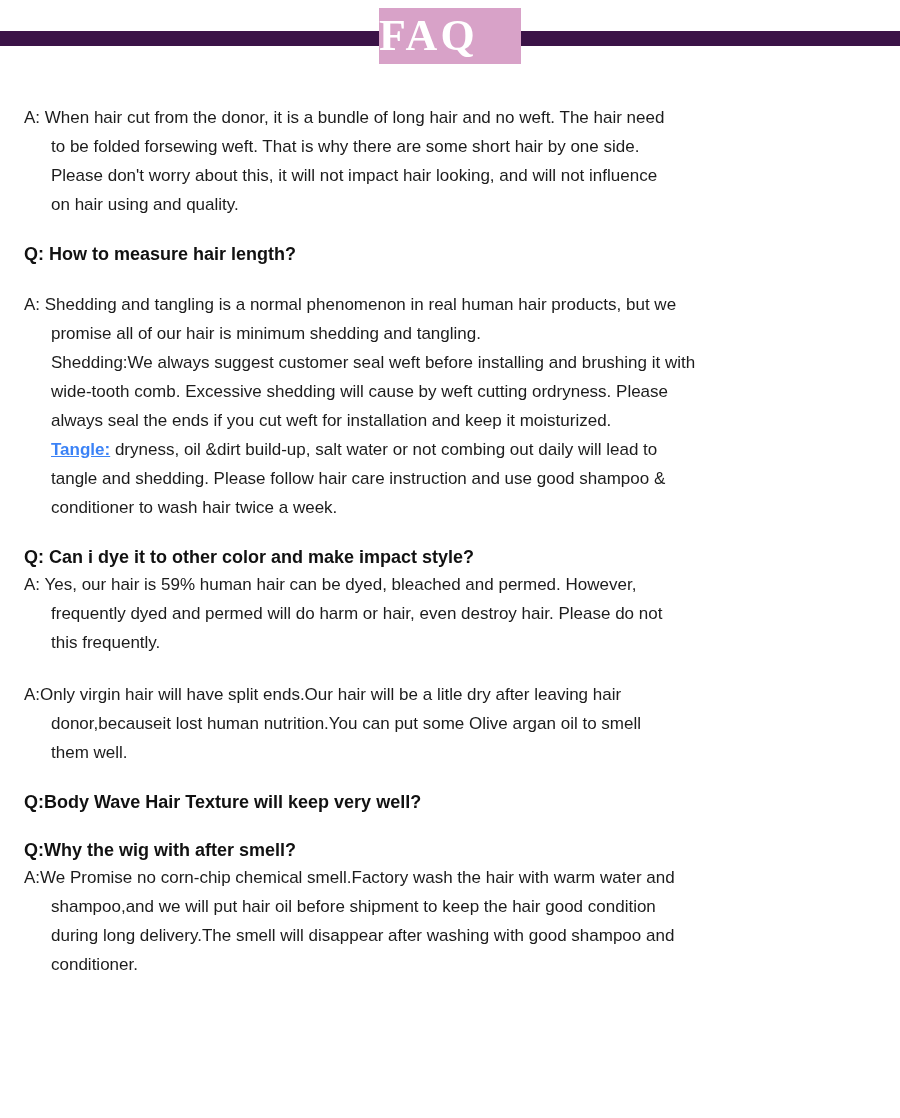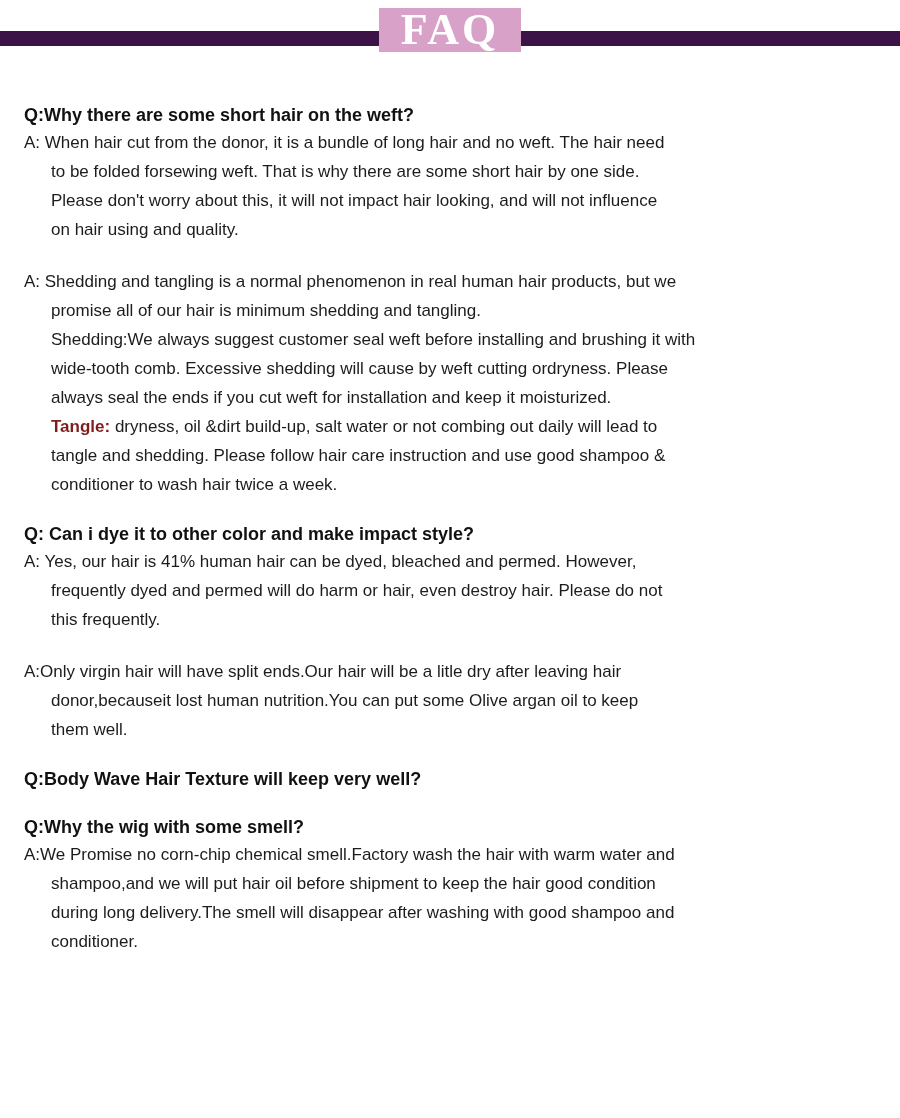--- a/index.html
+++ b/index.html
@@ -24,26 +24,25 @@
     top: 23px;
     left: 0;
     right: 0;
     height: 15px;
     background: #3b1347;
   }
   .faq-badge {
     position: relative;
     z-index: 1;
     width: 142px;
-    height: 44px;
+    height: 56px;
     margin: 8px auto 16px auto;
     background: #d8a2c8;
     display: flex;
     align-items: center;
-    justify-content: center;
   }
   .faq-badge .faq-title {
     font-family: "Liberation Serif", "DejaVu Serif", serif;
     font-weight: 700;
     font-size: 44px;
     line-height: 50px;
     letter-spacing: 3px;
     color: #ffffff;
   }
   
@@ -64,78 +63,79 @@
   .answer {
     font-size: 17px;
     line-height: 29px;
     white-space: pre-line;
     padding-left: 27px;
     text-indent: -27px;
     color: #1c1c1c;
   }
   .answer .bold-inline {
     font-weight: 700;
-    color: #7f1d1d;
+    color: #3b82f6;
+    text-decoration: underline;
   }
 </style>
 </head>
 <body>
 
 <div>
 
   <div class="banner">
     <div class="banner-line"></div>
     <div class="faq-badge">
       <span class="faq-title">FAQ</span>
     </div>
   </div>
 
   <div class="content">
 
     <div class="faq-item">
-      <div class="question">Q:Why there are some short hair on the weft?</div>
       <div class="answer">A: When hair cut from the donor, it is a bundle of long hair and no weft. The hair need
 to be folded forsewing weft. That is why there are some short hair by one side.
 Please don't worry about this, it will not impact hair looking, and will not influence
 on hair using and quality.</div>
     </div>
 
     <div class="faq-item">
+      <div class="question">Q: How to measure hair length?</div>
     </div>
 
     <div class="faq-item">
       <div class="answer"><span>A: Shedding and tangling is a normal phenomenon in real human hair products, but we
 promise all of our hair is minimum shedding and tangling.
 Shedding:We always suggest customer seal weft before installing and brushing it with
 wide-tooth comb. Excessive shedding will cause by weft cutting ordryness. Please
 always seal the ends if you cut weft for installation and keep it moisturized.
 </span><span class="bold-inline">Tangle:</span><span> dryness, oil &amp;dirt build-up, salt water or not combing out daily will lead to
 tangle and shedding. Please follow hair care instruction and use good shampoo &amp;
 conditioner to wash hair twice a week.</span></div>
     </div>
 
     <div class="faq-item">
       <div class="question">Q: Can i dye it to other color and make impact style?</div>
-      <div class="answer">A: Yes, our hair is 41% human hair can be dyed, bleached and permed. However,
+      <div class="answer">A: Yes, our hair is 59% human hair can be dyed, bleached and permed. However,
 frequently dyed and permed will do harm or hair, even destroy hair. Please do not
 this frequently.</div>
     </div>
 
     <div class="faq-item">
       <div class="answer">A:Only virgin hair will have split ends.Our hair will be a litle dry after leaving hair
-donor,becauseit lost human nutrition.You can put some Olive argan oil to keep
+donor,becauseit lost human nutrition.You can put some Olive argan oil to smell
 them well.</div>
     </div>
 
     <div class="faq-item">
       <div class="question">Q:Body Wave Hair Texture will keep very well?</div>
     </div>
 
     <div class="faq-item">
-      <div class="question">Q:Why the wig with some smell?</div>
+      <div class="question">Q:Why the wig with after smell?</div>
       <div class="answer">A:We Promise no corn-chip chemical smell.Factory wash the hair with warm water and
 shampoo,and we will put hair oil before shipment to keep the hair good condition
 during long delivery.The smell will disappear after washing with good shampoo and
 conditioner.</div>
     </div>
 
   </div>
 </div>
 
 </body></html>

